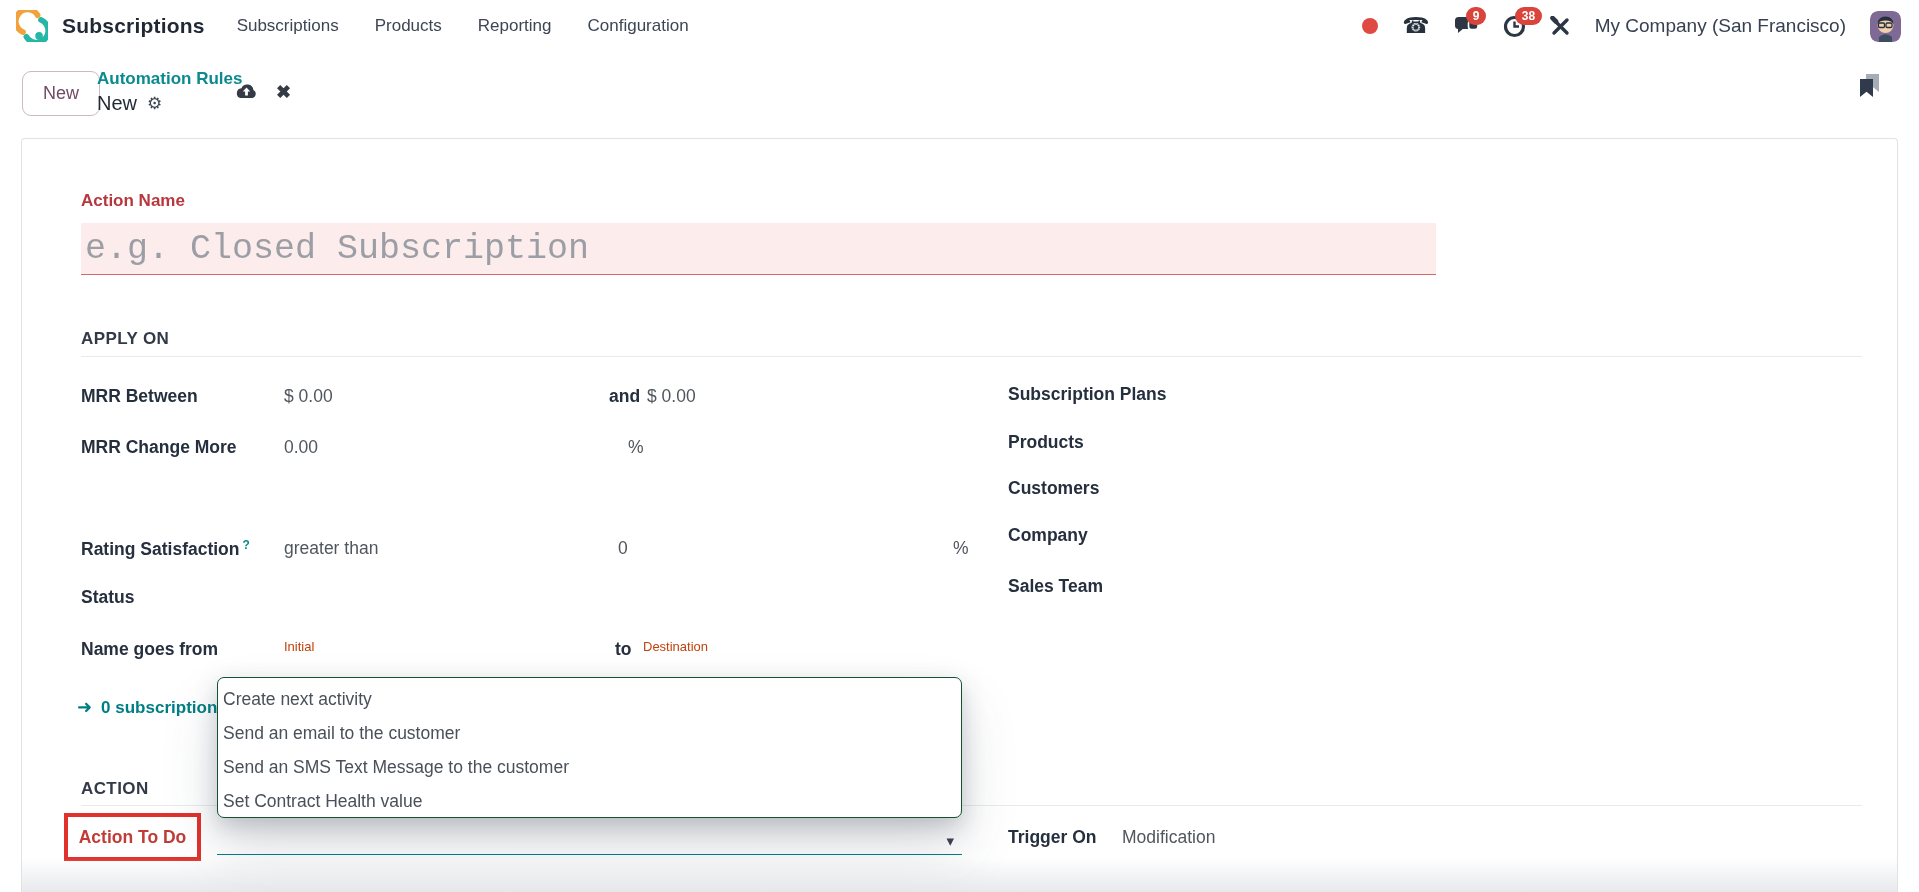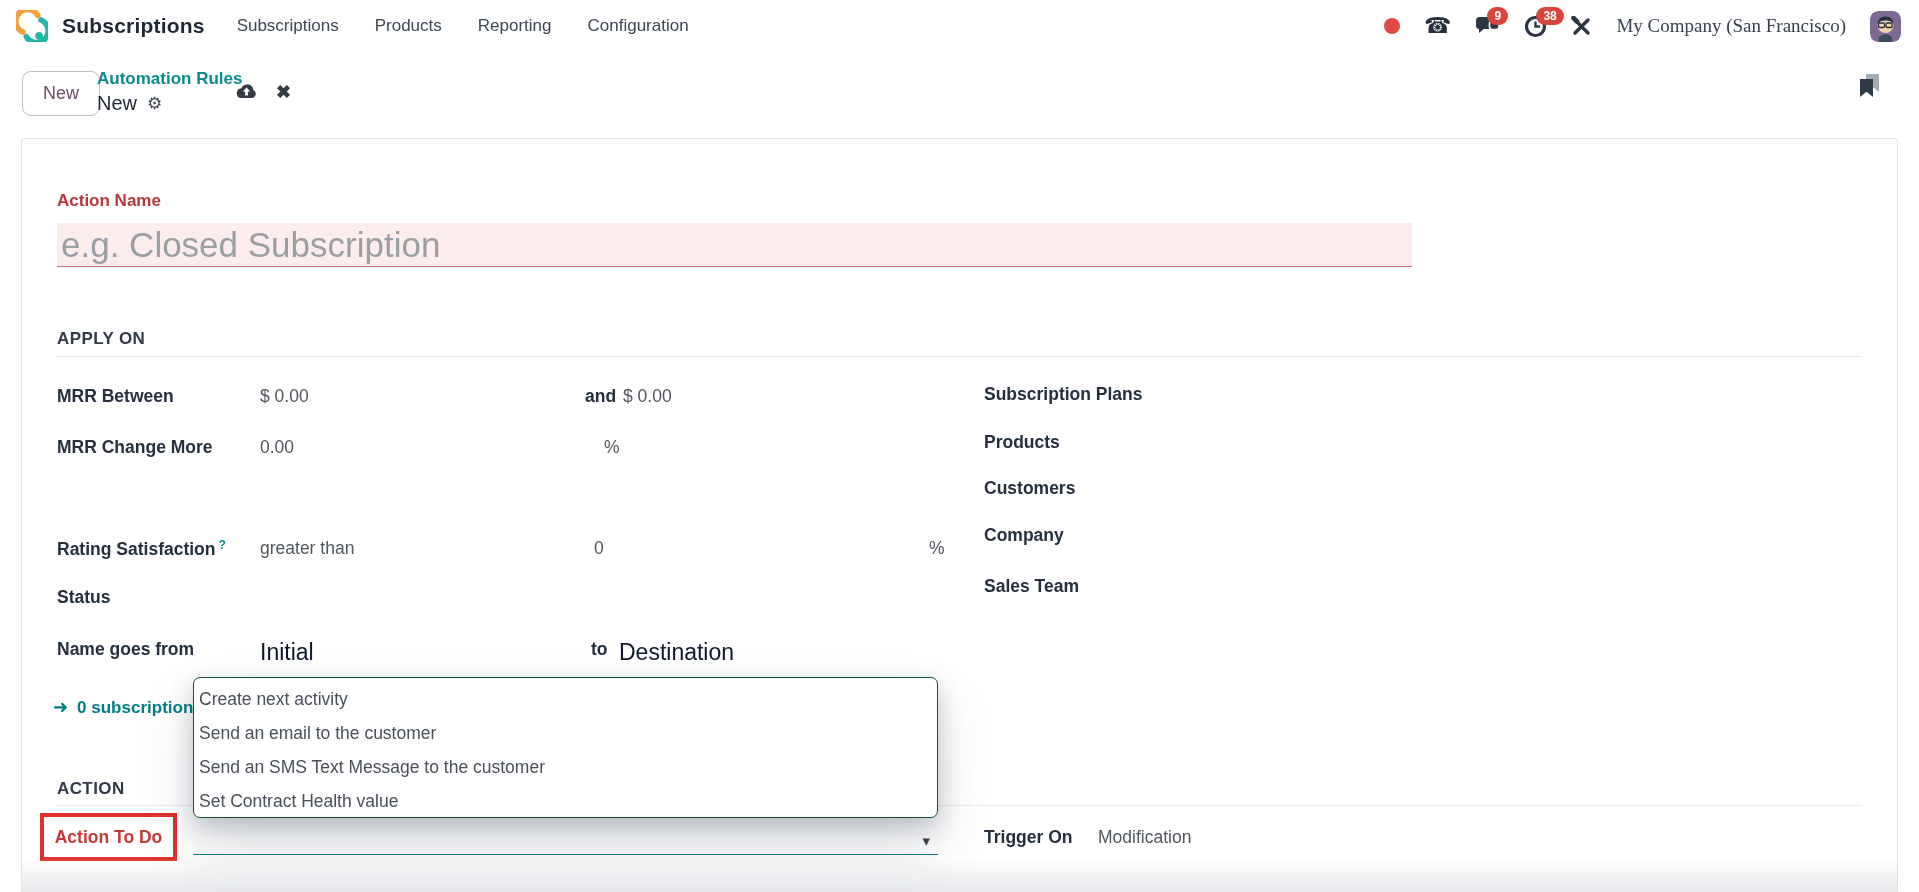--- a/index.html
+++ b/index.html
@@ -11,46 +11,46 @@
   .nav-left { display:flex; align-items:center; gap:14px; }
   .logo { width:32px; height:32px; display:inline-flex; }
   .brand { font-size:21px; font-weight:700; color:#1f2834; margin-right:18px; letter-spacing:.2px; }
   .menu { display:flex; align-items:center; gap:36px; }
   .menu a { font-size:17px; color:#3c4654; text-decoration:none; cursor:pointer; }
   .nav-right { display:flex; align-items:center; gap:24px; }
   .rec-dot { width:16px; height:16px; border-radius:50%; background:#df4b43; display:inline-block; }
   .icon-btn { position:relative; display:inline-flex; align-items:center; justify-content:center; cursor:pointer; color:#27313e; }
   .glyph-phone { font-size:22px; line-height:1; }
   .badge { position:absolute; top:-8px; left:12px; background:#d9453c; color:#fff; font-size:12px; font-weight:700; border-radius:10px; padding:2px 7px; line-height:1.2; }
-  .company { font-size:19px; color:#374151; cursor:pointer; white-space:nowrap;font-family:Liberation Serif, serif; }
+  .company { font-size:19px; color:#374151; cursor:pointer; white-space:nowrap; }
   .avatar { width:31px; height:31px; border-radius:8px; overflow:hidden; display:inline-flex; cursor:pointer; }
 
   
   .control-bar { position:absolute; top:52px; left:0; right:0; height:86px; background:#fff; }
   .btn-new { position:absolute; left:22px; top:19px; height:45px; padding:0 20px; font-size:18px; font-family:inherit; color:#714B67; background:#fff; border:1px solid #c9bac4; border-radius:9px; cursor:pointer; }
   .bc-block { position:absolute; left:97px; top:17px; }
   .bc-parent { font-size:17px; font-weight:700; color:#0b8a8f; text-decoration:none; cursor:pointer; display:block; }
   .bc-line2 { display:flex; align-items:center; gap:10px; margin-top:3px; }
   .bc-current { font-size:20px; color:#1f2834; }
   .gear-glyph { font-size:17px; color:#3f4853; cursor:pointer; }
   .save-cloud { position:absolute; left:235px; top:30px; cursor:pointer; }
   .discard-x { position:absolute; left:276px; top:29px; font-size:18px; font-weight:700; color:#343b45; cursor:pointer; }
   .bookmark { position:absolute; right:37px; top:22px; cursor:pointer; }
 
   
   .sheet { position:absolute; left:21px; top:138px; width:1877px; height:754px; background:#fff; border:1px solid #e0e2e6; border-bottom:none; border-radius:4px 4px 0 0; }
-  .abs { position:absolute; }
+  .abs { position:absolute;margin-left:24px; }
   .fld-label { font-size:17.5px; font-weight:700; color:#252f3e; }
   .fld-value { font-size:17.5px; color:#50565e; }
-  .fld-ph { font-size:23px; color:#0f172a; }
+  .fld-ph { font-size:13px; color:#c2410c; }
   .joiner { font-size:17.5px; font-weight:700; color:#252f3e; }
   .help-sup { font-size:12px; color:#0b8a8f; vertical-align:super; margin-left:3px; font-weight:700; }
 
   .lbl-actionname { left:35px; top:52px; font-size:17px; font-weight:600; color:#b8373e; }
-  .actionname-input { left:35px; top:84px; width:1355px; height:44px; background:#fdecec; border:none; border-bottom:1px solid #cf6a70; font-family:Liberation Sans, sans-serif; font-size:35px; color:#495057; padding:0 4px; outline:none; }
+  .actionname-input { left:35px; top:84px; width:1355px; height:52px; background:#fdecec; border:none; border-bottom:1px solid #cf6a70; font-family:Liberation Mono, monospace; font-size:35px; color:#495057; padding:0 4px; outline:none; }
   .actionname-input::placeholder { color:#9b9fa5; }
 
   .sec-title { font-size:17px; font-weight:700; color:#323a48; letter-spacing:.4px; }
   .sec-hr { height:1px; background:#e9eaec; left:35px; right:35px; }
 
   .row { height:26px; }
   .rowpart { position:absolute; top:0; white-space:nowrap; }
 
   .sub-link { left:31px; top:557px; font-size:17px; font-weight:700; color:#017e84; cursor:pointer; white-space:nowrap; }
   .sub-link .arr { margin-right:9px; font-weight:400; font-size:18px; }

